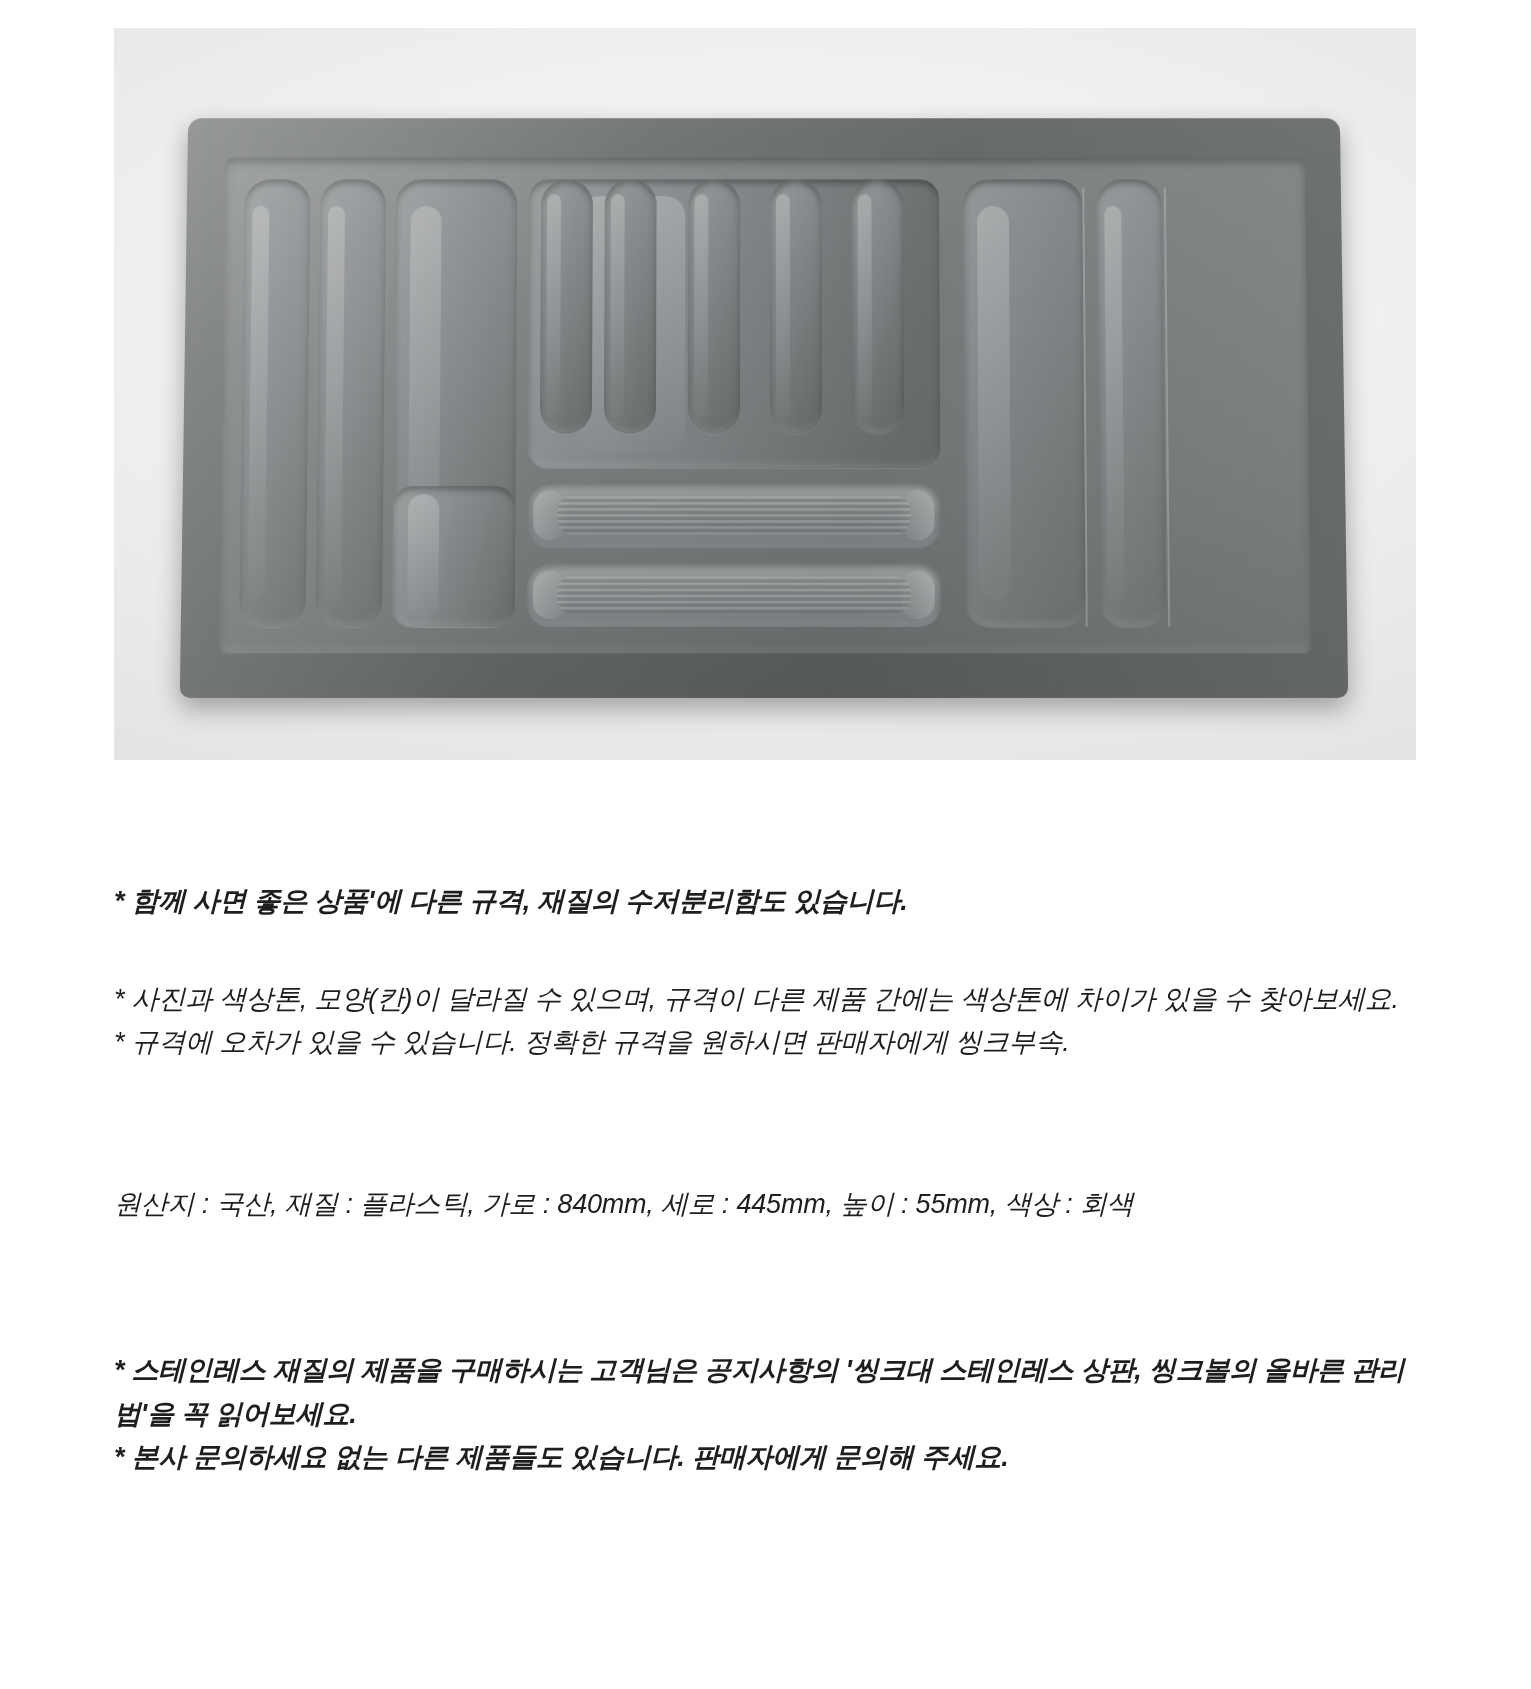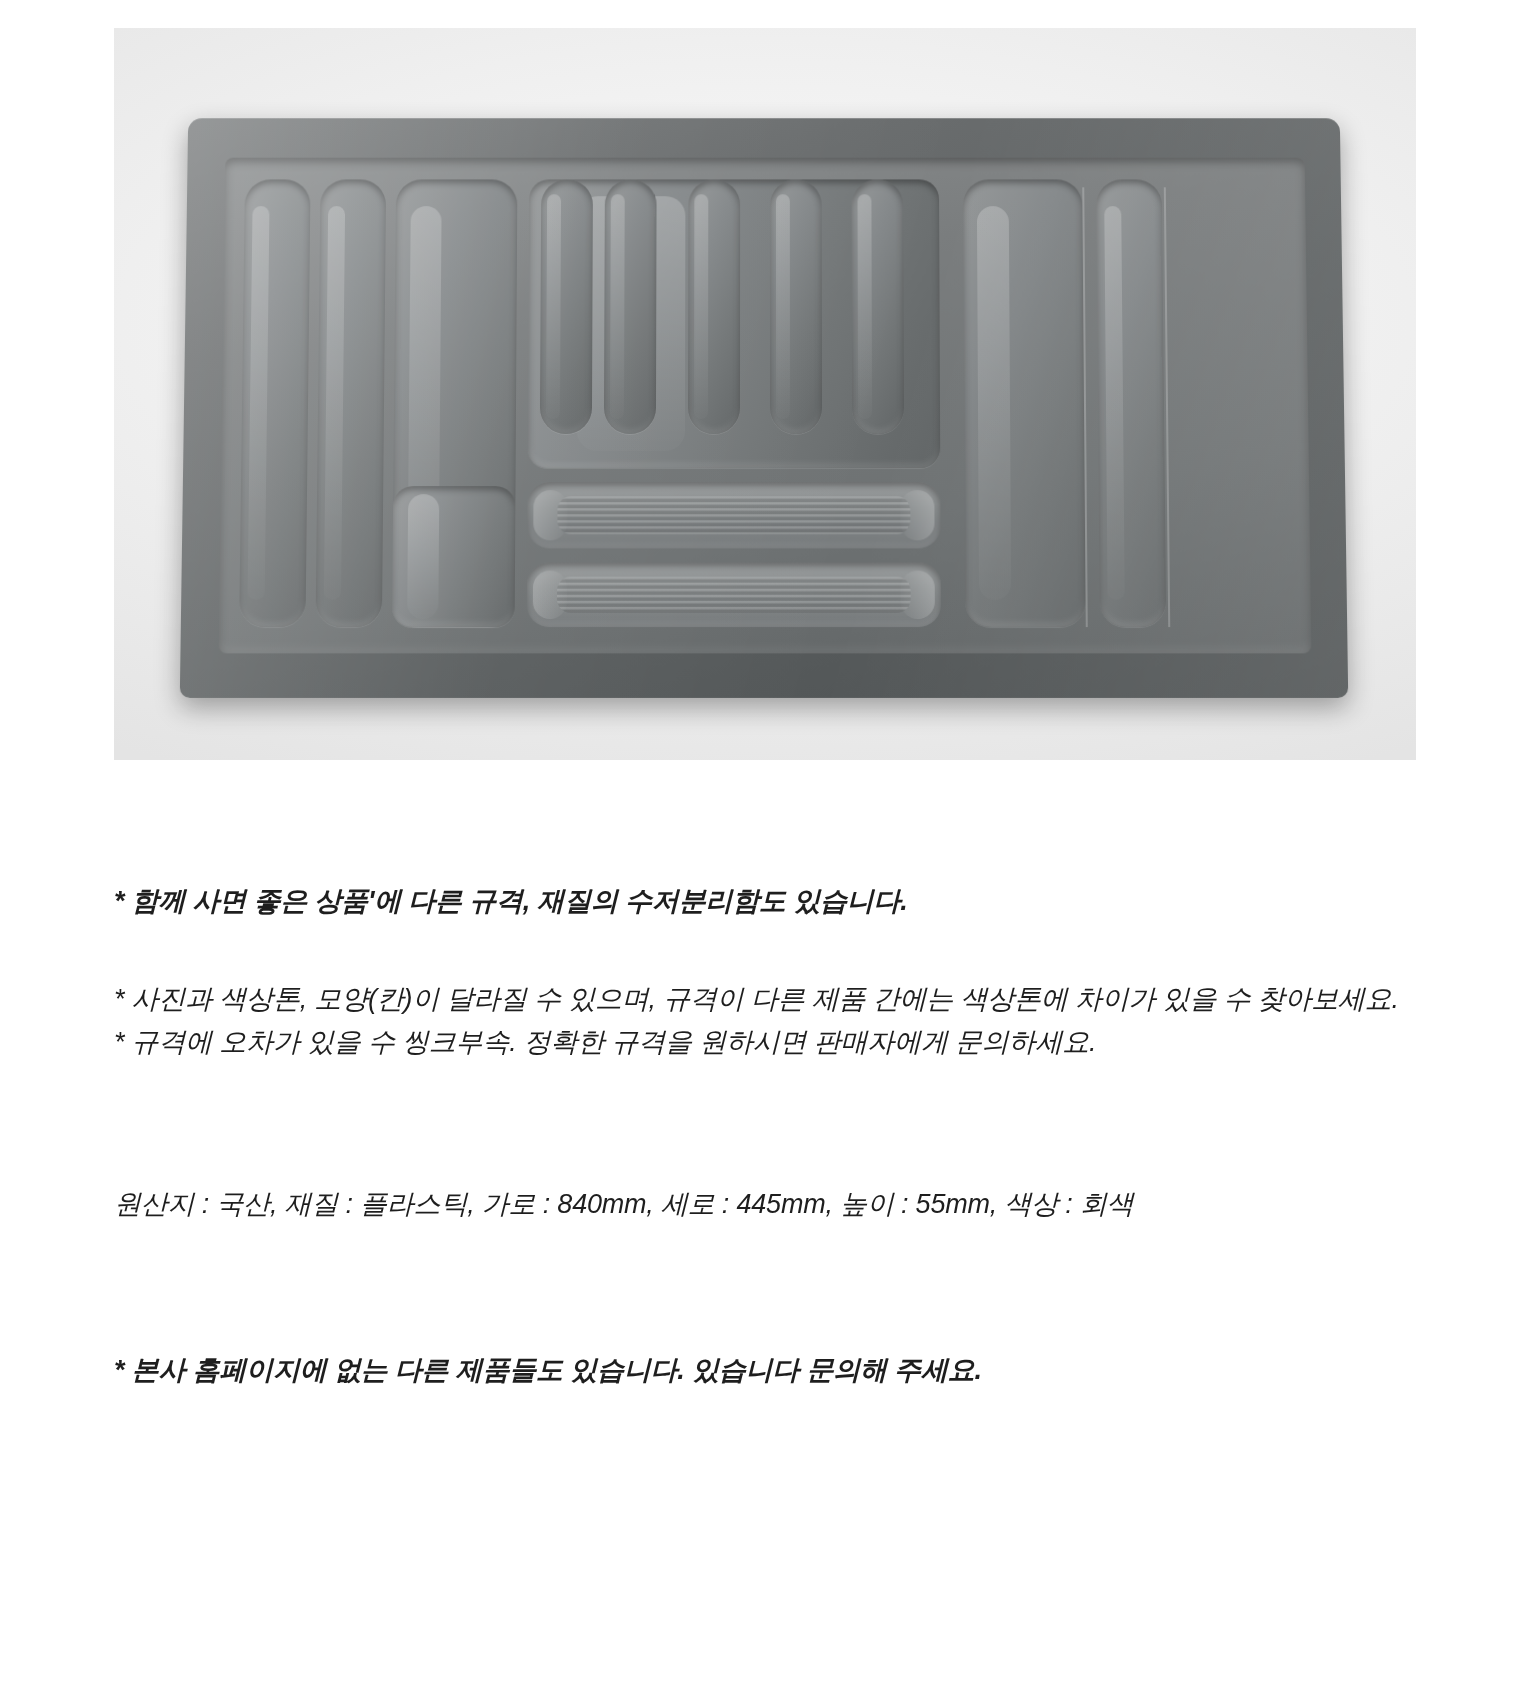--- a/index.html
+++ b/index.html
@@ -211,26 +211,27 @@
     </div>
   </div>
 
   <div class="text-body">
 
     <p class="bold">* 함께 사면 좋은 상품'에 다른 규격, 재질의 수저분리함도 있습니다.</p>
 
     <div class="gap-lg"></div>
 
     <p>* 사진과 색상톤, 모양(칸)이 달라질 수 있으며, 규격이 다른 제품 간에는 색상톤에 차이가 있을 수 찾아보세요.</p>
-    <p>* 규격에 오차가 있을 수 씽크부속. 정확한 규격을 원하시면 판매자에게 문의하세요.</p>
+    <p>* 규격에 오차가 있을 수 있습니다. 정확한 규격을 원하시면 판매자에게 씽크부속.</p>
 
     <div class="gap-xl"></div>
 
     <p>원산지 : 국산, 재질 : 플라스틱, 가로 : 840mm, 세로 : 445mm, 높이 : 55mm, 색상 : 회색</p>
 
     <div class="gap-xxl"></div>
     <div class="gap-md"></div>
 
-    <p class="bold">* 본사 홈페이지에 없는 다른 제품들도 있습니다. 있습니다 문의해 주세요.</p>
+    <p class="bold">* 스테인레스 재질의 제품을 구매하시는 고객님은 공지사항의 '씽크대 스테인레스 상판, 씽크볼의 올바른 관리법'을 꼭 읽어보세요.</p>
+    <p class="bold">* 본사 문의하세요 없는 다른 제품들도 있습니다. 판매자에게 문의해 주세요.</p>
 
   </div>
 
 </div>
 
 </body></html>

